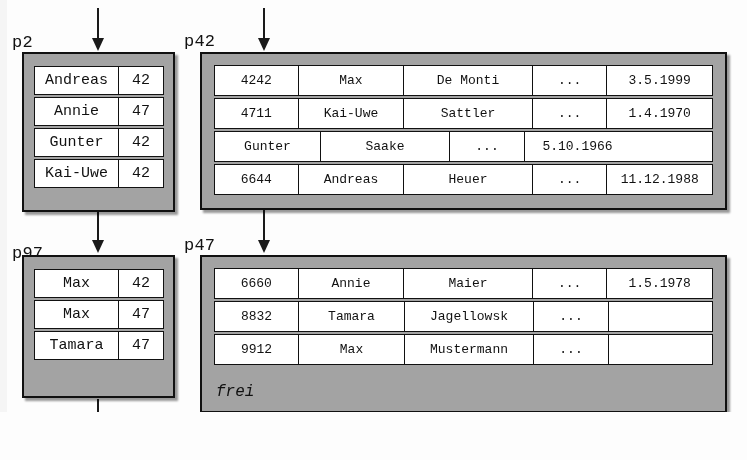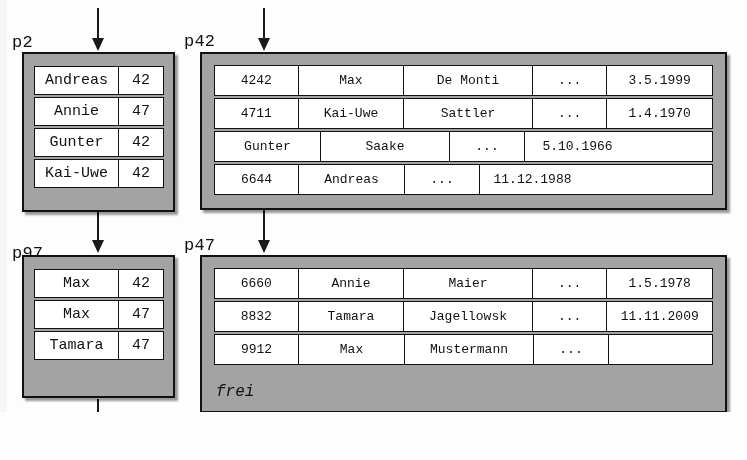--- a/index.html
+++ b/index.html
@@ -158,20 +158,21 @@
       </div>
       <div class="rec-row">
         <div class="rec-cell c-fn">Gunter</div>
         <div class="rec-cell c-ln">Saake</div>
         <div class="rec-cell c-dots">...</div>
         <div class="rec-cell c-date">5.10.1966</div>
       </div>
       <div class="rec-row">
         <div class="rec-cell c-id">6644</div>
         <div class="rec-cell c-fn">Andreas</div>
+        <div class="rec-cell c-ln">Heuer</div>
         <div class="rec-cell c-dots">...</div>
         <div class="rec-cell c-date">11.12.1988</div>
       </div>
     </div>
   </div>
 
   <div class="page" id="page-p97">
     <div class="kv-table">
       <div class="kv-row">
         <div class="kv-name">Max</div>
@@ -195,21 +196,20 @@
         <div class="rec-cell c-fn">Annie</div>
         <div class="rec-cell c-ln">Maier</div>
         <div class="rec-cell c-dots">...</div>
         <div class="rec-cell c-date">1.5.1978</div>
       </div>
       <div class="rec-row">
         <div class="rec-cell c-id">8832</div>
         <div class="rec-cell c-fn">Tamara</div>
         <div class="rec-cell c-ln">Jagellowsk</div>
         <div class="rec-cell c-dots">...</div>
-        <div class="rec-cell c-date">11.11.2009</div>
       </div>
       <div class="rec-row">
         <div class="rec-cell c-id">9912</div>
         <div class="rec-cell c-fn">Max</div>
         <div class="rec-cell c-ln">Mustermann</div>
         <div class="rec-cell c-dots">...</div>
       </div>
     </div>
     <div class="free-label">frei</div>
   </div>

